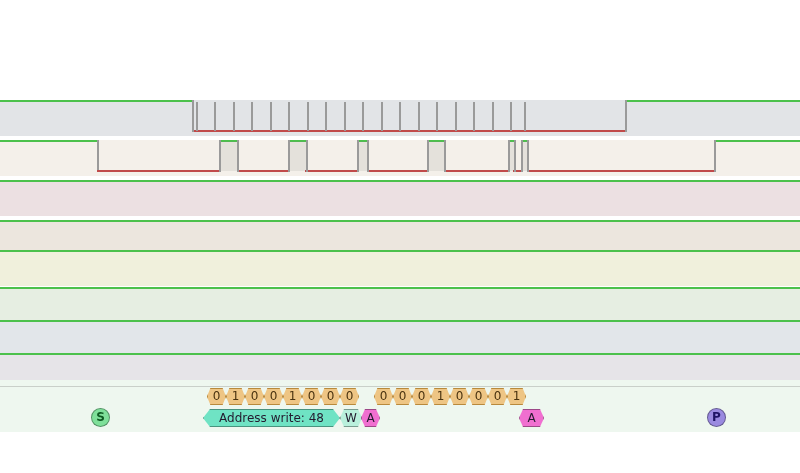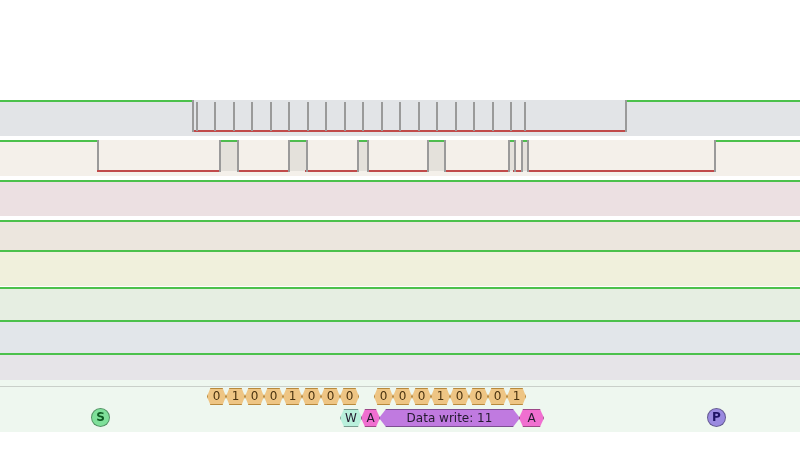--- a/index.html
+++ b/index.html
@@ -257,24 +257,24 @@
 
   <div class="bit" style="left:374px;">0</div>
   <div class="bit" style="left:393px;">0</div>
   <div class="bit" style="left:412px;">0</div>
   <div class="bit" style="left:431px;">1</div>
   <div class="bit" style="left:450px;">0</div>
   <div class="bit" style="left:469px;">0</div>
   <div class="bit" style="left:488px;">0</div>
   <div class="bit" style="left:507px;">1</div>
 
+  <div class="pkt hex" style="left:203px; width:137px; background:#6fe3c4;">Address write: 48</div>
 
   <div class="pkt narrow" style="left:340px; width:22px; background:#b9f0dc;">W</div>
 
   <div class="pkt narrow" style="left:361px; width:19px; background:#f06fd0;">A</div>
 
-  <div class="pkt hex" style="left:379px; width:141px; background:#c07ae0;">Data write: 11</div>
 
   <div class="pkt narrow" style="left:519px; width:25px; background:#f06fd0;">A</div>
 
   <div class="marker" style="left:707px; background:#9a8ae0; color:#1f1466;">P</div>
 
 </div>
 
 </body></html>

